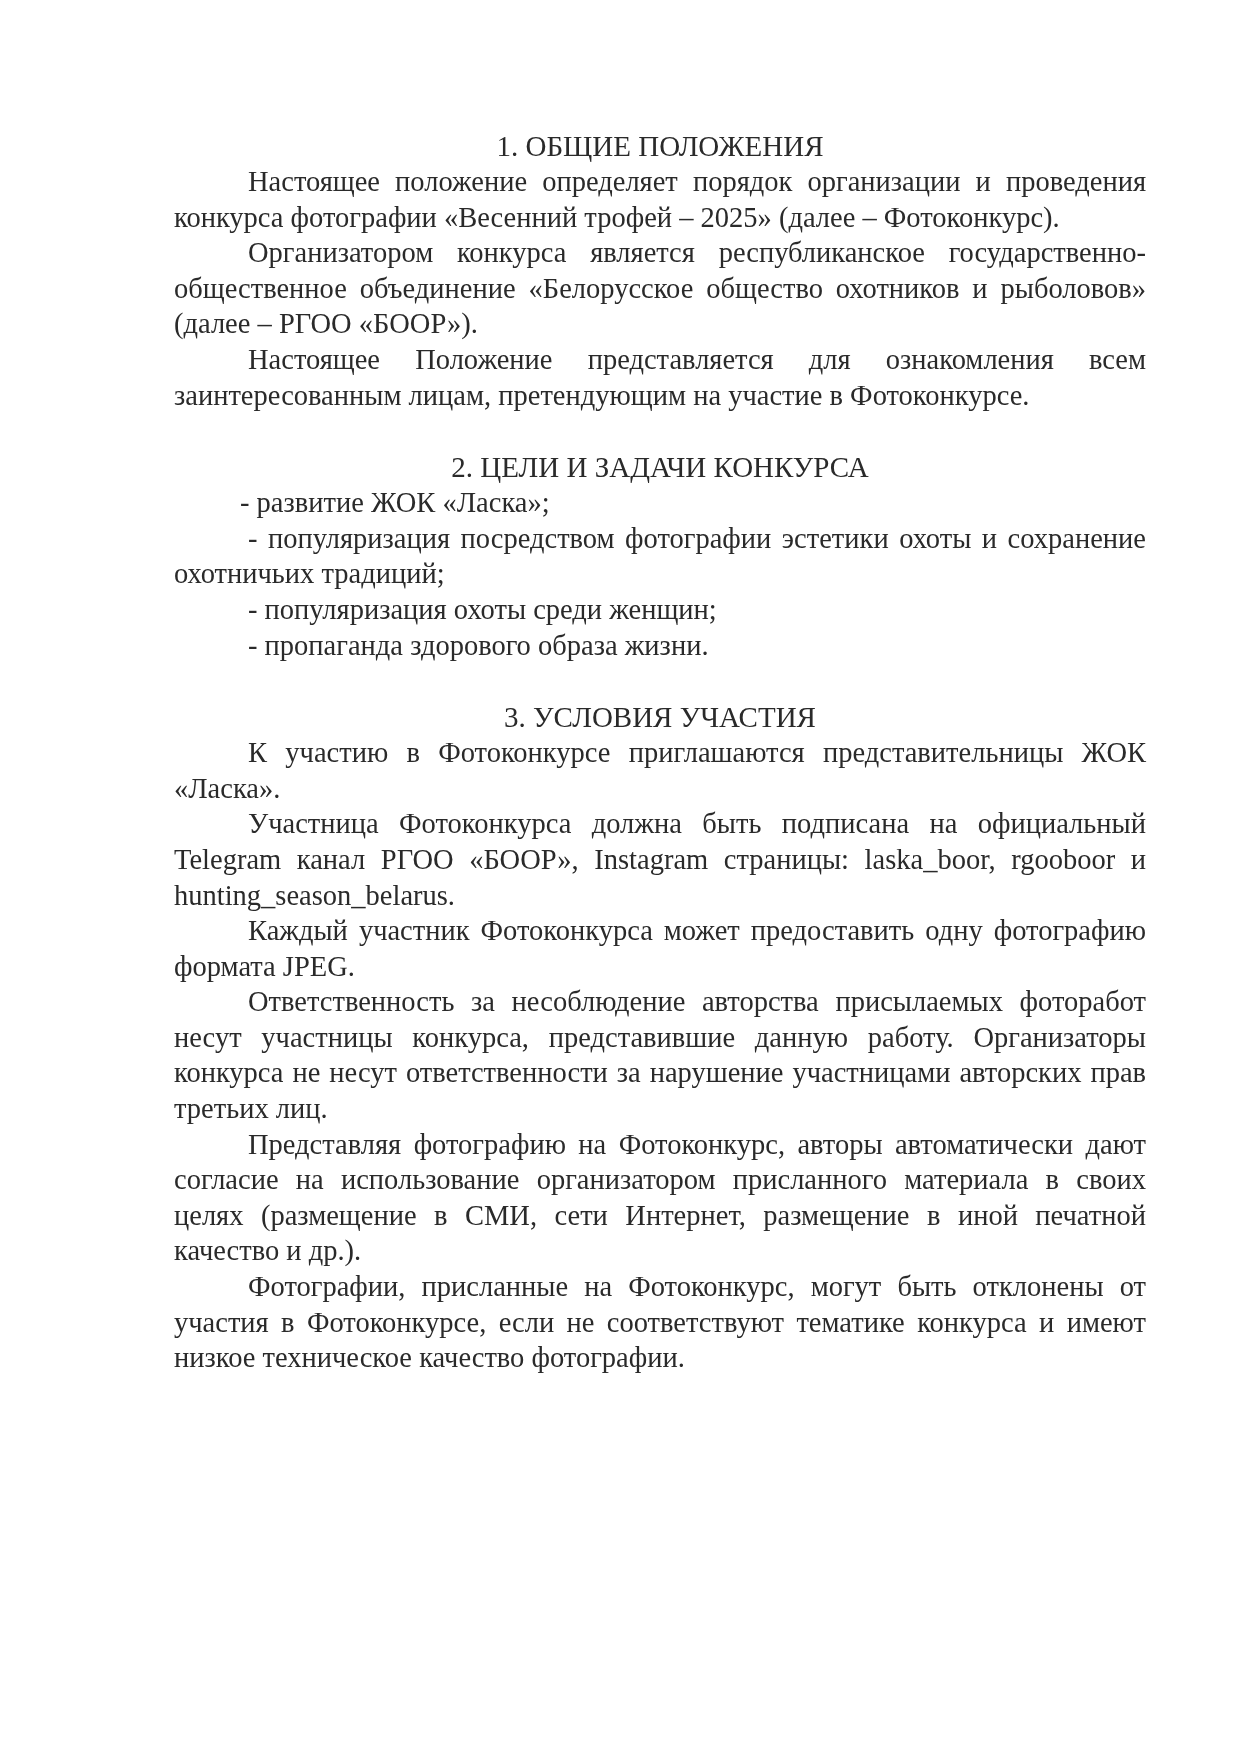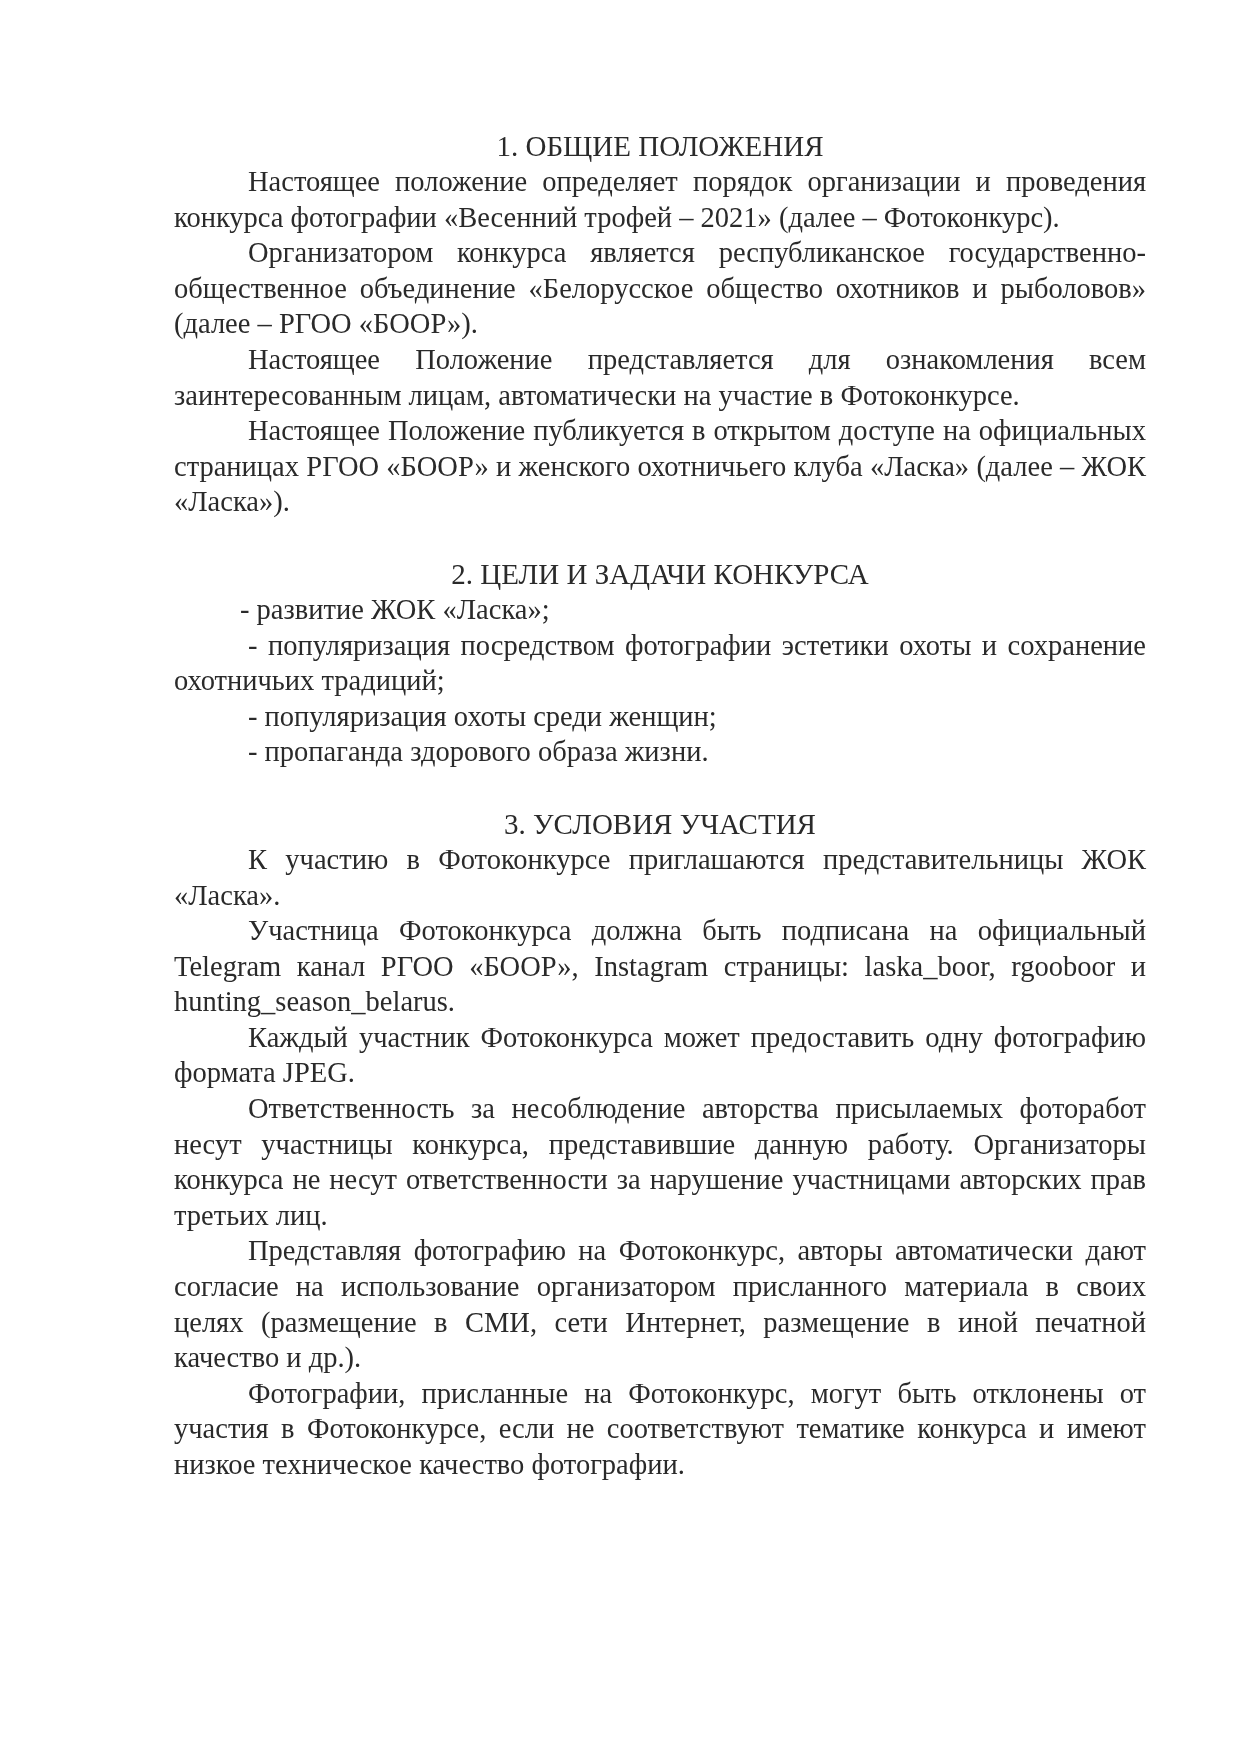--- a/index.html
+++ b/index.html
@@ -10,24 +10,23 @@
   p { font-size:28.5px; line-height:35.6px; margin:0; text-align:justify; text-indent:74px; }
   p.bullet { text-indent:74px; }
   .gap { height:36px; }
 </style>
 </head>
 <body>
 
 <div class="page">
   <section>
     <h2>1. ОБЩИЕ ПОЛОЖЕНИЯ</h2>
-    <p>Настоящее положение определяет порядок организации и проведения конкурса фотографии «Весенний трофей – 2021» (далее – Фотоконкурс).</p>
+    <p>Настоящее положение определяет порядок организации и проведения конкурса фотографии «Весенний трофей – 2025» (далее – Фотоконкурс).</p>
     <p>Организатором конкурса является республиканское государственно-общественное объединение «Белорусское общество охотников и рыболовов» (далее – РГОО «БООР»).</p>
-    <p>Настоящее Положение представляется для ознакомления всем заинтересованным лицам, автоматически на участие в Фотоконкурсе.</p>
-    <p>Настоящее Положение публикуется в открытом доступе на официальных страницах РГОО «БООР» и женского охотничьего клуба «Ласка» (далее – ЖОК «Ласка»).</p>
+    <p>Настоящее Положение представляется для ознакомления всем заинтересованным лицам, претендующим на участие в Фотоконкурсе.</p>
   </section>
   <div class="gap"></div>
   <section>
     <h2>2. ЦЕЛИ И ЗАДАЧИ КОНКУРСА</h2>
     <p class="bullet" style="text-indent:66px">- развитие ЖОК «Ласка»;</p>
     <p class="bullet">- популяризация посредством фотографии эстетики охоты и сохранение охотничьих традиций;</p>
     <p class="bullet">- популяризация охоты среди женщин;</p>
     <p class="bullet">- пропаганда здорового образа жизни.</p>
   </section>
   <div class="gap"></div>

